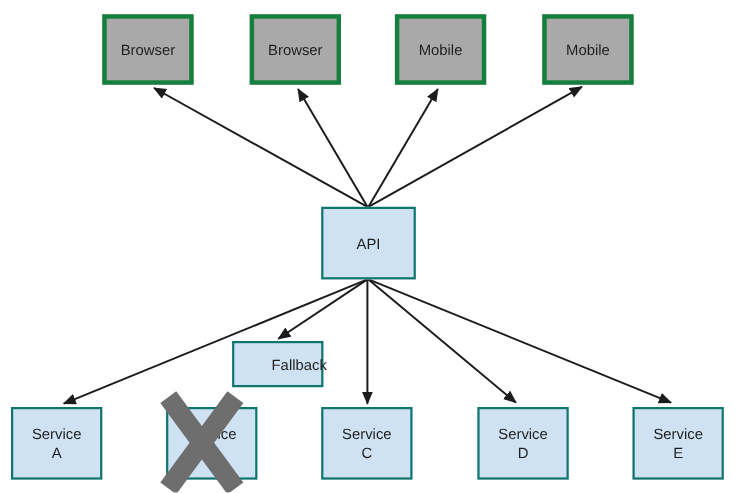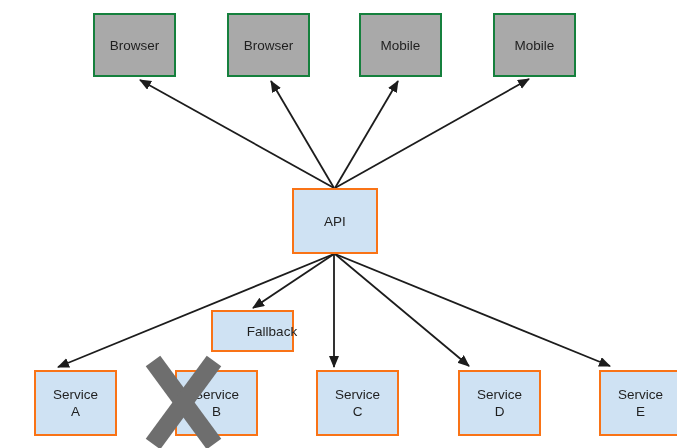--- a/index.html
+++ b/index.html
@@ -33,40 +33,39 @@
     text-align: center;
     font-size: 13.5px;
     color: #1f1f1f;
     line-height: 17px;
     z-index: 2;
   }
   .client {
     width: 83px;
     height: 64px;
     background: #a9a9a9;
-    border: 2px solid #15803d;
+    border: 4px solid #15803d;
   }
   .blue {
     background: #cfe2f3;
-    border: 2px solid #f97316;
+    border: 2px solid #0f766e;
   }
   .api-box {
     left: 292px; top: 188px;
     width: 86px; height: 66px;
   }
   .fallback-box {
     left: 211px; top: 310px;
     width: 83px; height: 42px; padding-left: 39px;
   }
   .service {
     width: 83px;
     height: 66px;
     top: 370px;
     flex-direction: column;
-    margin-left: 24px;
   }
 </style>
 </head>
 <body>
 
 <div id="canvas">
 
   <svg id="arrow-layer" class="layer" viewBox="0 0 677 448">
     <defs>
       <marker id="ah" markerUnits="userSpaceOnUse" markerWidth="14" markerHeight="12" refX="11" refY="5" orient="auto">

